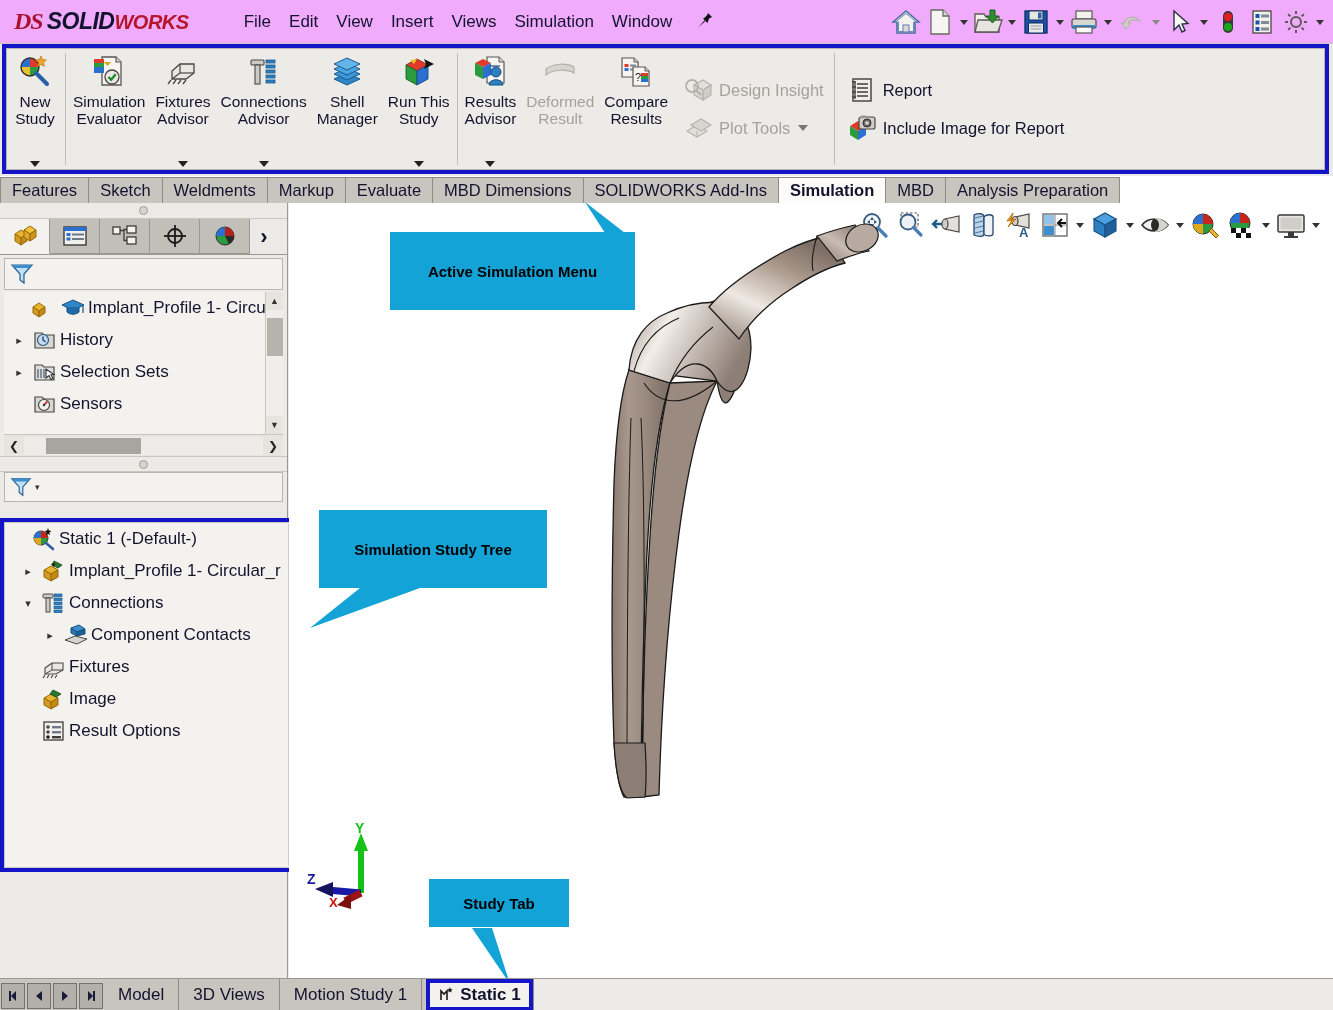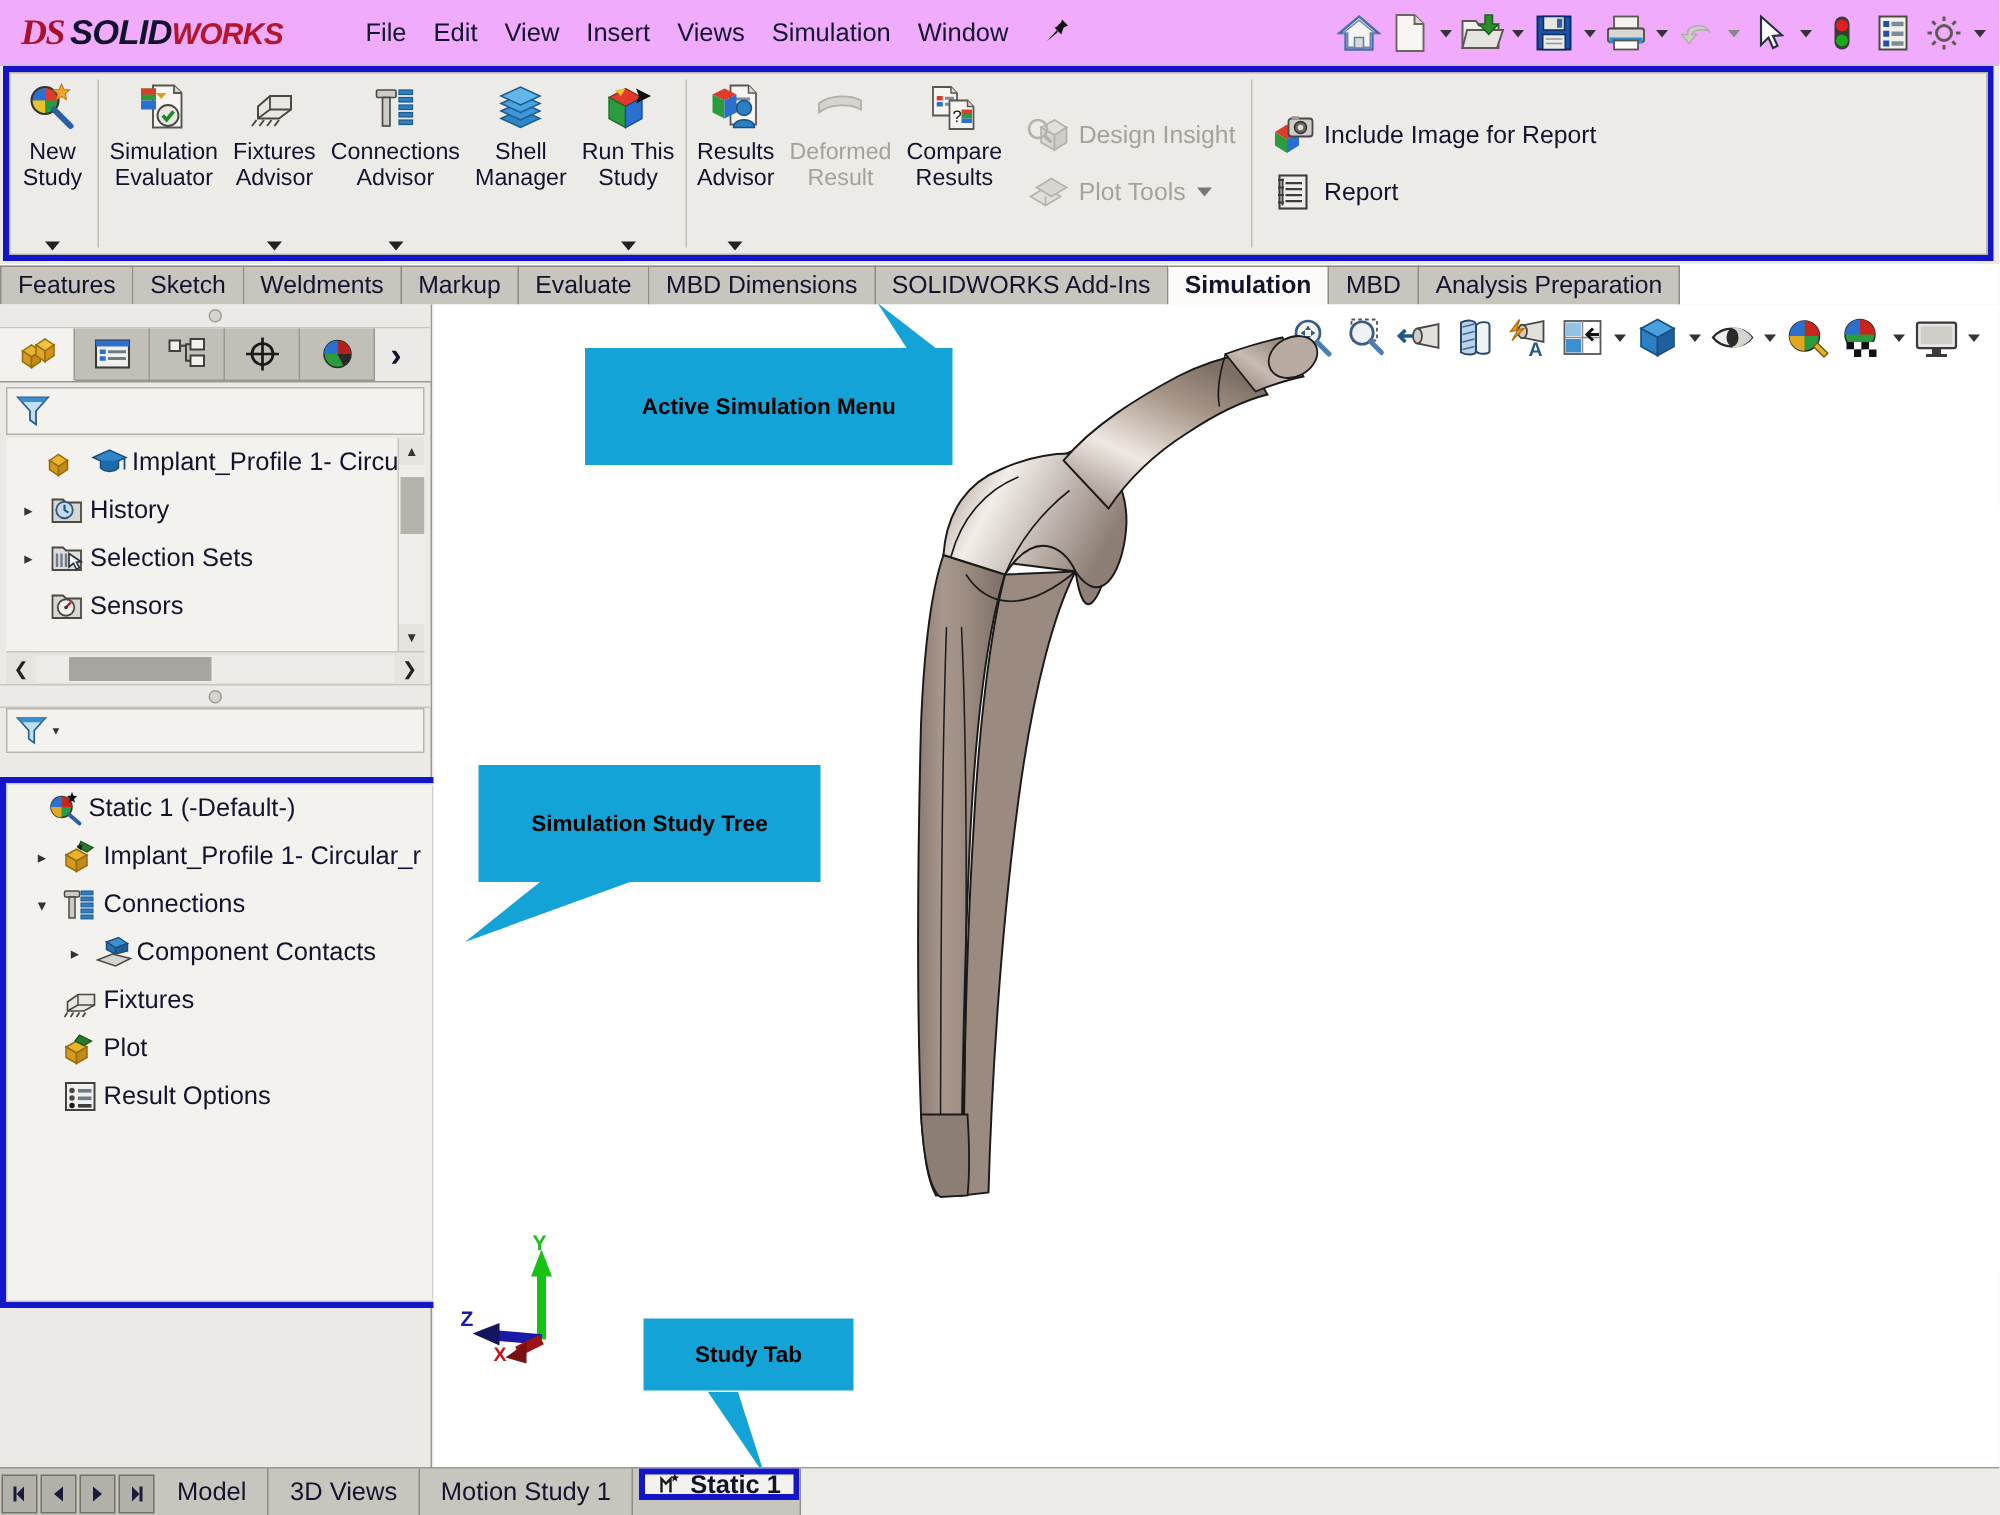--- a/index.html
+++ b/index.html
@@ -248,21 +248,21 @@
     border: 1px solid #76736e; display: flex; align-items: center;
     justify-content: center; cursor: default;
   }
   .btab {
     padding: 0 14px; display: flex; align-items: center; font-size: 17px;
     color: #13132e; border-right: 1px solid #8f8c86; cursor: default;
     white-space: nowrap;
   }
   .btab-wrap {
     border: 4px solid #1414c8; margin: 0 0 0 4px; background: #f4f2ee;
-    display: flex; align-items: center; padding: 0 8px; height: 21px; text-align: center;
+    display: flex; align-items: center; padding: 0 8px; height: 32px; text-align: center;
   }
   .bt-rest { flex: 1; background: #edebe7; border-left: 1px solid #8f8c86; }
 </style>
 </head>
 <body>
 
 <div id="app">
 
   <div class="menubar">
     <div class="logo">
@@ -571,34 +571,20 @@
             </svg>
           </span>
           <span class="rtext dim">Plot Tools</span>
           <span class="rib-row-caret"></span>
         </div>
       </div>
 
       <div class="rib-sep"></div>
 
       <div class="rib-small-group">
-        <div class="rib-row">
-          <span class="ricon">
-            <svg width="30" height="28" viewBox="0 0 30 28">
-              <path d="M3 12 L11 7 L19 12 L11 17 Z" fill="#e03a2a"></path>
-              <path d="M3 12 L3 21 L11 26 L11 17 Z" fill="#2b9c3e"></path>
-              <path d="M11 17 L19 12 L19 21 L11 26 Z" fill="#2b6fd0"></path>
-              <rect x="12" y="3" width="16" height="12" rx="2" fill="#cfcdc8" stroke="#4a4744" stroke-width="1.2"></rect>
-              <circle cx="20" cy="9" r="4" fill="#6d6a66" stroke="#2f2d2a" stroke-width="1"></circle>
-              <circle cx="20" cy="9" r="1.8" fill="#dedcd7"></circle>
-              <rect x="14" y="1.5" width="5" height="2.5" fill="#9b9893"></rect>
-            </svg>
-          </span>
-          <span class="rtext">Include Image for Report</span>
-        </div>
         <div class="rib-row">
           <span class="ricon">
             <svg width="30" height="28" viewBox="0 0 30 28">
               <rect x="6" y="3" width="18" height="22" fill="#f0eeea" stroke="#3f3c39" stroke-width="1.4"></rect>
               <g stroke="#3f3c39" stroke-width="1.5">
                 <line x1="10" y1="8" x2="21" y2="8"></line>
                 <line x1="10" y1="12" x2="21" y2="12"></line>
                 <line x1="10" y1="16" x2="21" y2="16"></line>
                 <line x1="10" y1="20" x2="21" y2="20"></line>
               </g>
@@ -606,20 +592,34 @@
                 <line x1="8" y1="5" x2="8" y2="23"></line>
                 <line x1="5" y1="6" x2="9" y2="6"></line>
                 <line x1="5" y1="11" x2="9" y2="11"></line>
                 <line x1="5" y1="16" x2="9" y2="16"></line>
                 <line x1="5" y1="21" x2="9" y2="21"></line>
               </g>
             </svg>
           </span>
           <span class="rtext">Report</span>
         </div>
+        <div class="rib-row">
+          <span class="ricon">
+            <svg width="30" height="28" viewBox="0 0 30 28">
+              <path d="M3 12 L11 7 L19 12 L11 17 Z" fill="#e03a2a"></path>
+              <path d="M3 12 L3 21 L11 26 L11 17 Z" fill="#2b9c3e"></path>
+              <path d="M11 17 L19 12 L19 21 L11 26 Z" fill="#2b6fd0"></path>
+              <rect x="12" y="3" width="16" height="12" rx="2" fill="#cfcdc8" stroke="#4a4744" stroke-width="1.2"></rect>
+              <circle cx="20" cy="9" r="4" fill="#6d6a66" stroke="#2f2d2a" stroke-width="1"></circle>
+              <circle cx="20" cy="9" r="1.8" fill="#dedcd7"></circle>
+              <rect x="14" y="1.5" width="5" height="2.5" fill="#9b9893"></rect>
+            </svg>
+          </span>
+          <span class="rtext">Include Image for Report</span>
+        </div>
       </div>
 
     </div>
   </div>
 
   <div class="cmdtabs">
     <div class="cmdtab">Features</div>
     <div class="cmdtab">Sketch</div>
     <div class="cmdtab">Weldments</div>
     <div class="cmdtab">Markup</div>
@@ -862,21 +862,21 @@
       <div class="study-row" style="padding-left:12px">
         <span class="tw-arrow"></span>
         <span class="tw-icon">
           <svg width="26" height="24" viewBox="0 0 26 24">
             <path d="M3 11 L10 7 L17 11 L10 15 Z" fill="#e8b32e" stroke="#9a6a08" stroke-width="1"></path>
             <path d="M3 11 L3 18 L10 22 L10 15 Z" fill="#d59a20" stroke="#9a6a08" stroke-width="1"></path>
             <path d="M10 15 L17 11 L17 18 L10 22 Z" fill="#c28a18" stroke="#9a6a08" stroke-width="1"></path>
             <path d="M12 3 L20 7 L15 10 L9 7 Z" fill="#2b7a2b" stroke="#15521a" stroke-width="0.9"></path>
           </svg>
         </span>
-        <span>Plot</span>
+        <span>Image</span>
       </div>
 
       <div class="study-row" style="padding-left:12px">
         <span class="tw-arrow"></span>
         <span class="tw-icon">
           <svg width="26" height="24" viewBox="0 0 26 24">
             <rect x="3" y="3" width="19" height="18" fill="#f2f0ec" stroke="#3f3c39" stroke-width="1.3"></rect>
             <circle cx="7" cy="8" r="1.8" fill="#4a4744"></circle>
             <rect x="11" y="7" width="9" height="2.4" fill="#6f7a88"></rect>
             <circle cx="7" cy="13" r="1.8" fill="#4a4744"></circle>

